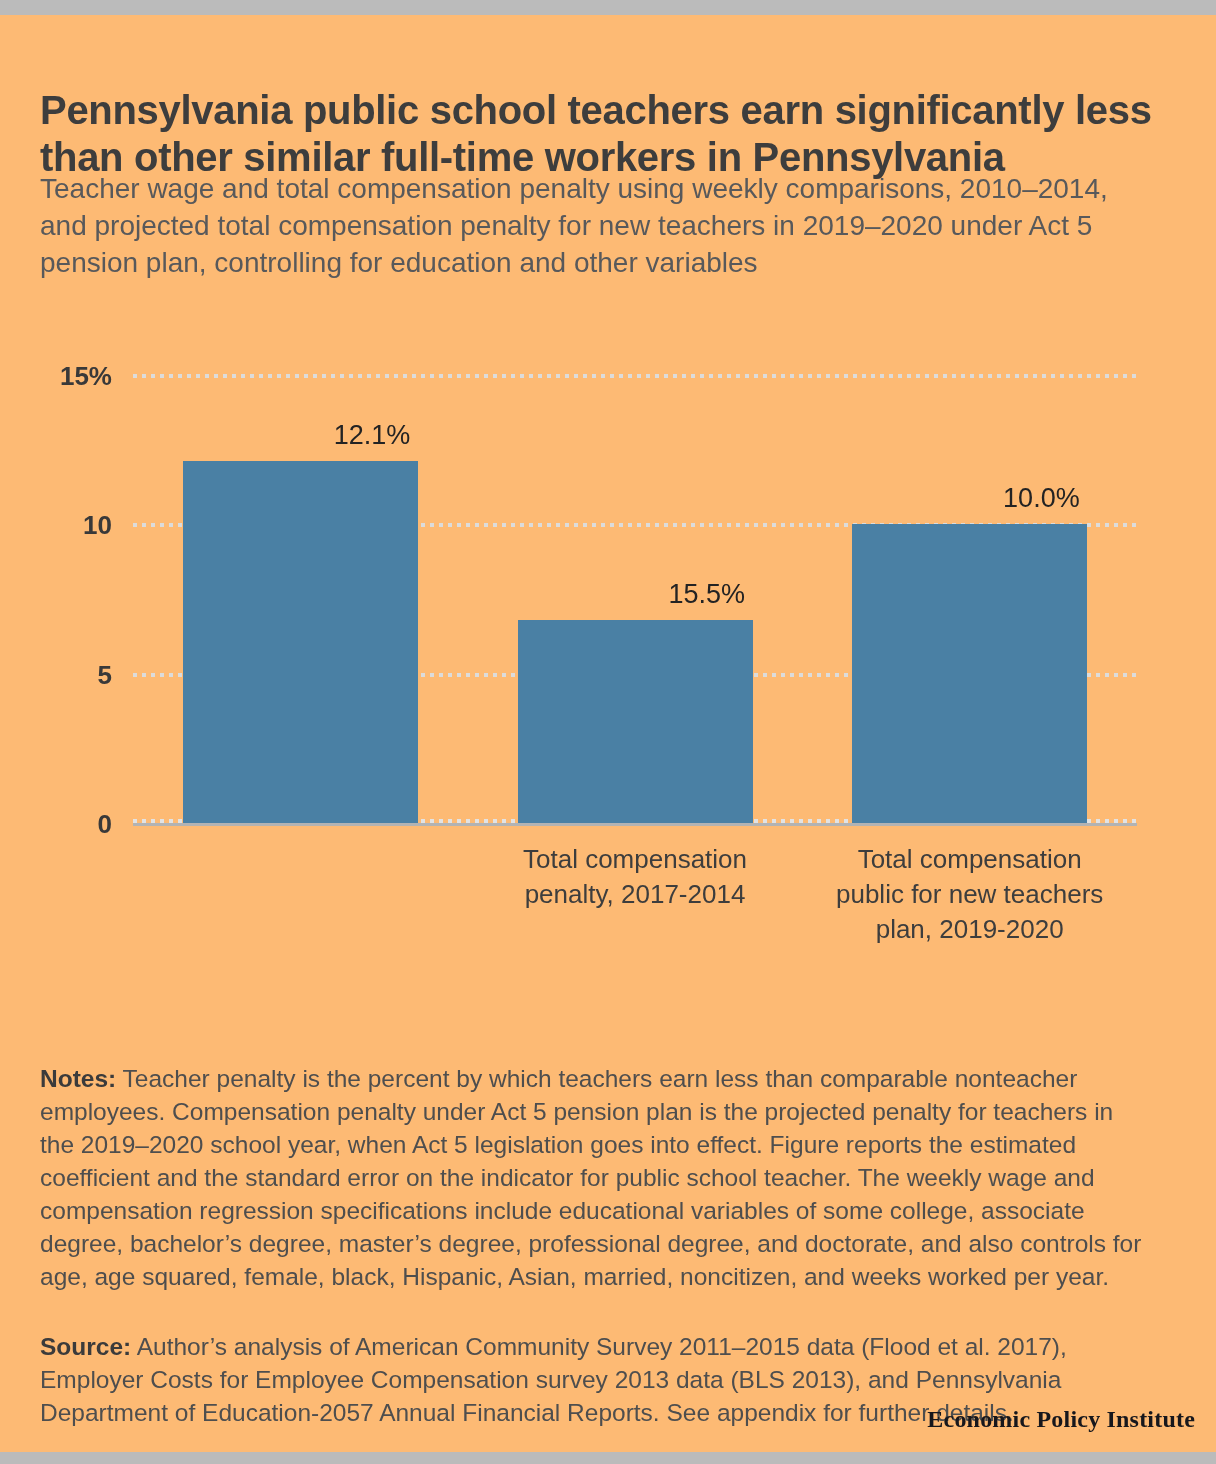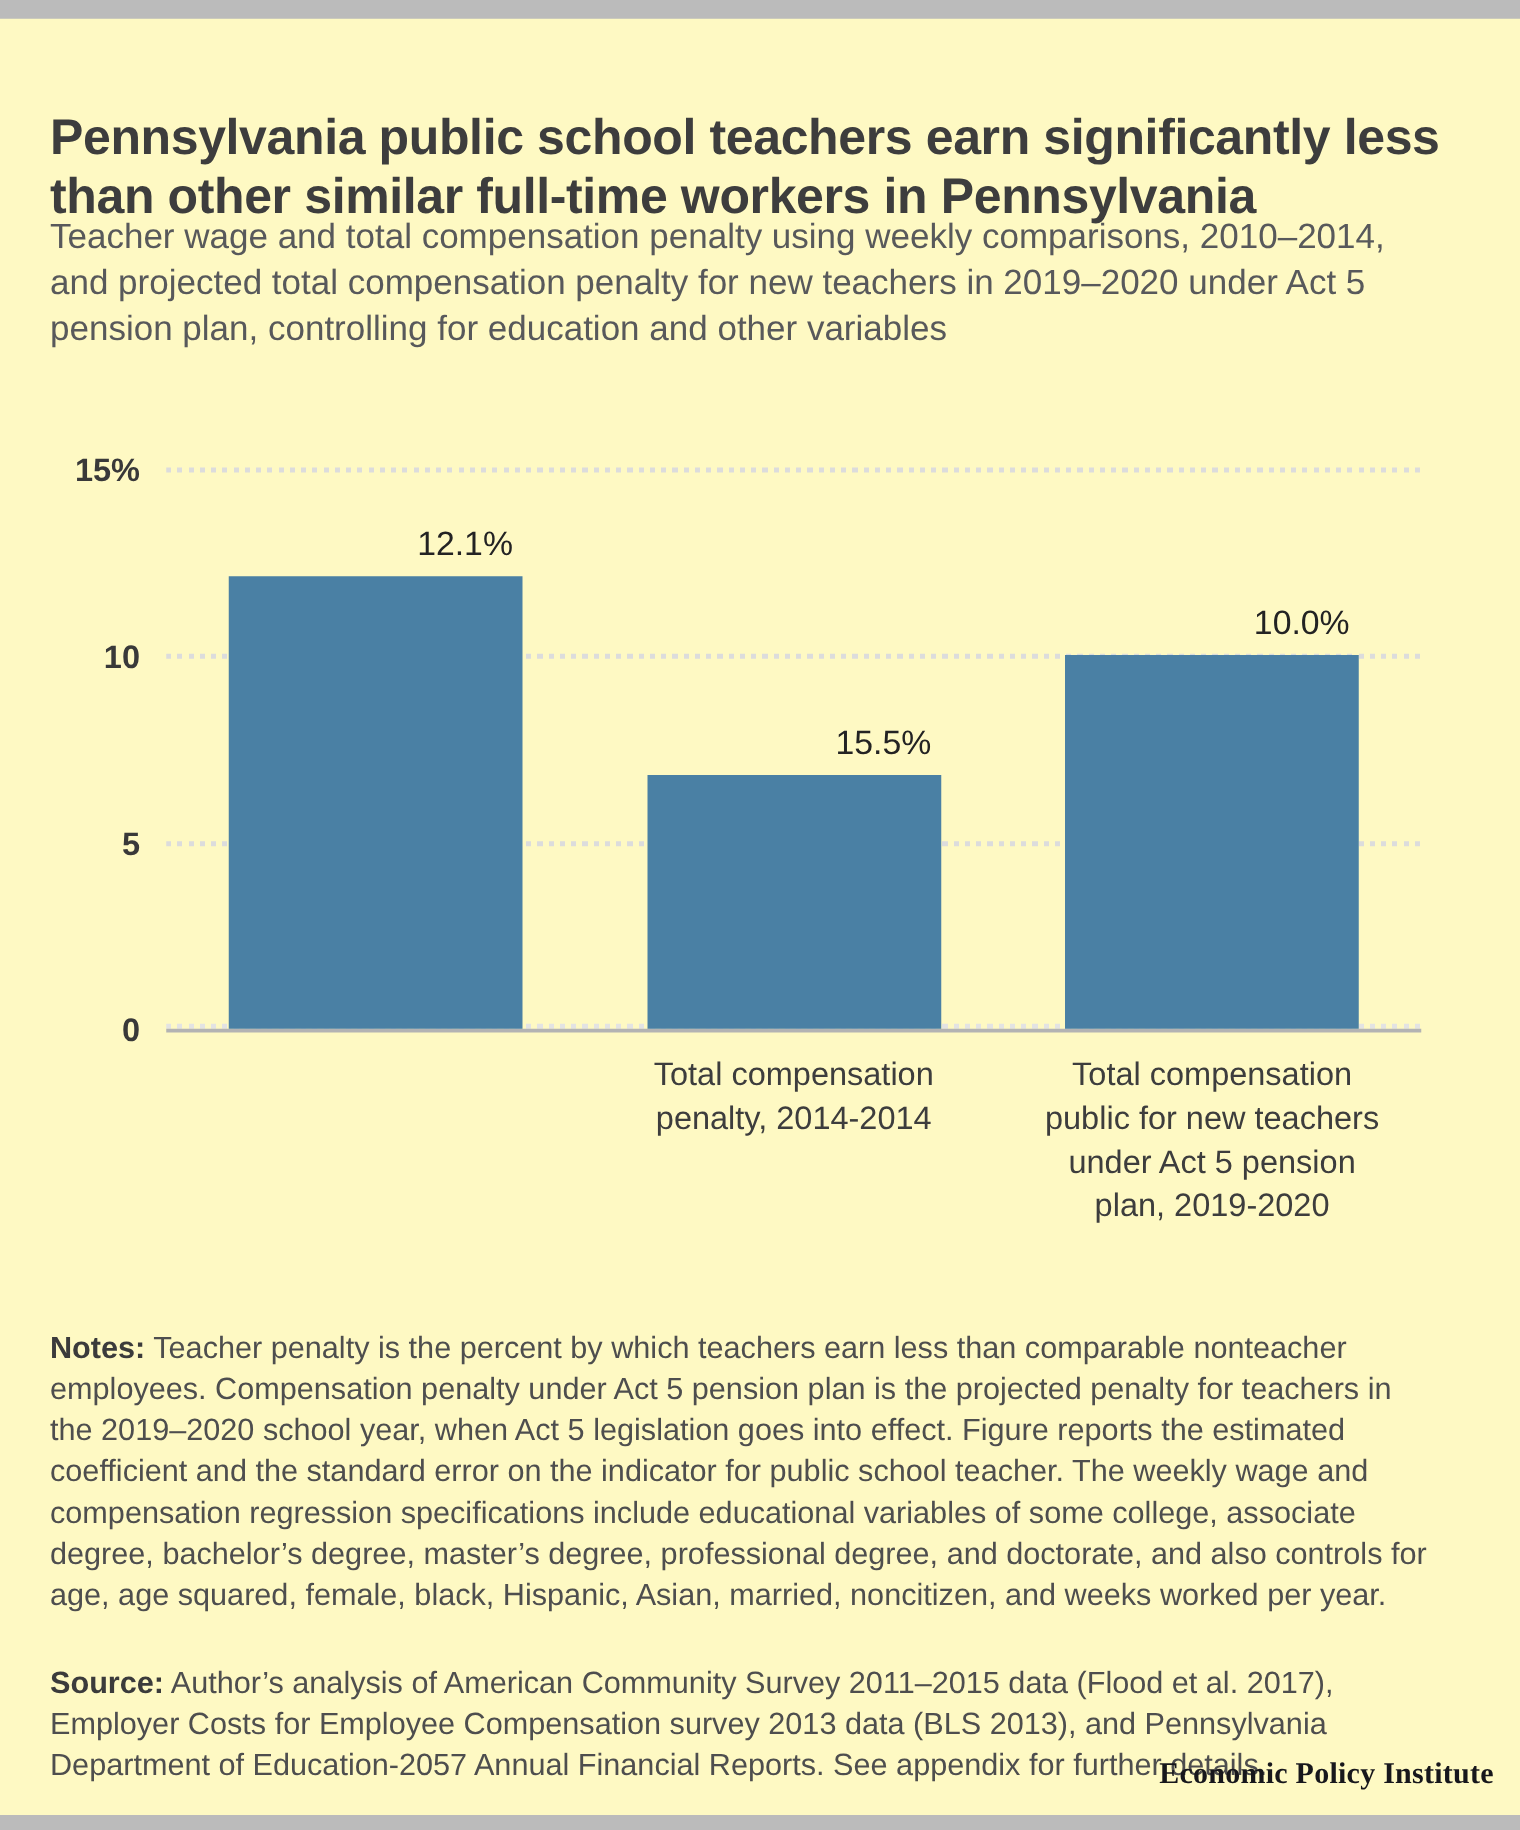--- a/index.html
+++ b/index.html
@@ -1,20 +1,20 @@
 <!DOCTYPE html>
 <html><head>
 <meta charset="utf-8">
 <style>
   html,body{margin:0;padding:0;background:#ffffff;}
   #page{
     position:relative;
     width:1216px;
     height:1464px;
-    background:#fef9c3;
+    background:#fdba74;
     font-family:"Liberation Sans", sans-serif;
     overflow:hidden;
   }
   .gray-bar{position:absolute;left:0;width:1216px;background:#bbbbbb;}
   #top-bar{top:0;height:15px;}
   #bottom-bar{top:1452px;height:12px;}
   #title{
     position:absolute;left:40px;top:60px;width:1140px;
     font-size:40px;font-weight:bold;line-height:47px;
     color:#3d3d3d;letter-spacing:-0.3px;
@@ -73,28 +73,27 @@
       <div class="ytick" style="top: 656.5px;">5</div>
       <div class="dotline zero" style="left: 133px; top: 819px; width: 1004px;"></div>
       <div class="zeroline" style="left: 133px; top: 823px; width: 1004px;"></div>
       <div class="ytick" style="top: 806px;">0</div>
       <div class="bar" style="left: 182.833px; top: 461px; width: 235px; height: 362px; background: rgb(74, 128, 164);"></div>
       <div class="bar-value" style="left: 190.333px; top: 419px; width: 220px;">12.1%</div>
       <div class="bar" style="left: 517.5px; top: 620px; width: 235px; height: 203px; background: rgb(74, 128, 164);"></div>
       <div class="bar-value" style="left: 525px; top: 578px; width: 220px;">15.5%</div>
       <div class="cat-label" style="left: 465px; top: 842px; width: 340px;">
         <div>Total compensation</div>
-        <div>penalty, 2014-2014</div>
+        <div>penalty, 2017-2014</div>
       </div>
       <div class="bar" style="left: 852.167px; top: 524px; width: 235px; height: 299px; background: rgb(74, 128, 164);"></div>
       <div class="bar-value" style="left: 859.667px; top: 482px; width: 220px;">10.0%</div>
       <div class="cat-label" style="left: 799.667px; top: 842px; width: 340px;">
         <div>Total compensation</div>
         <div>public for new teachers</div>
-        <div>under Act 5 pension</div>
         <div>plan, 2019-2020</div>
       </div>
     </div>
 
   <p id="notes" class="para"><b>Notes:</b><span> Teacher penalty is the percent by which teachers earn less than comparable nonteacher employees. Compensation penalty under Act 5 pension plan is the projected penalty for teachers in the 2019–2020 school year, when Act 5 legislation goes into effect. Figure reports the estimated coefficient and the standard error on the indicator for public school teacher. The weekly wage and compensation regression specifications include educational variables of some college, associate degree, bachelor’s degree, master’s degree, professional degree, and doctorate, and also controls for age, age squared, female, black, Hispanic, Asian, married, noncitizen, and weeks worked per year.</span></p>
 
   <p id="source" class="para"><b>Source:</b><span> Author’s analysis of American Community Survey 2011–2015 data (Flood et al. 2017), Employer Costs for Employee Compensation survey 2013 data (BLS 2013), and Pennsylvania Department of Education-2057 Annual Financial Reports. See appendix for further details.</span></p>
 
   <div id="footer-brand">Economic Policy Institute</div>
 

